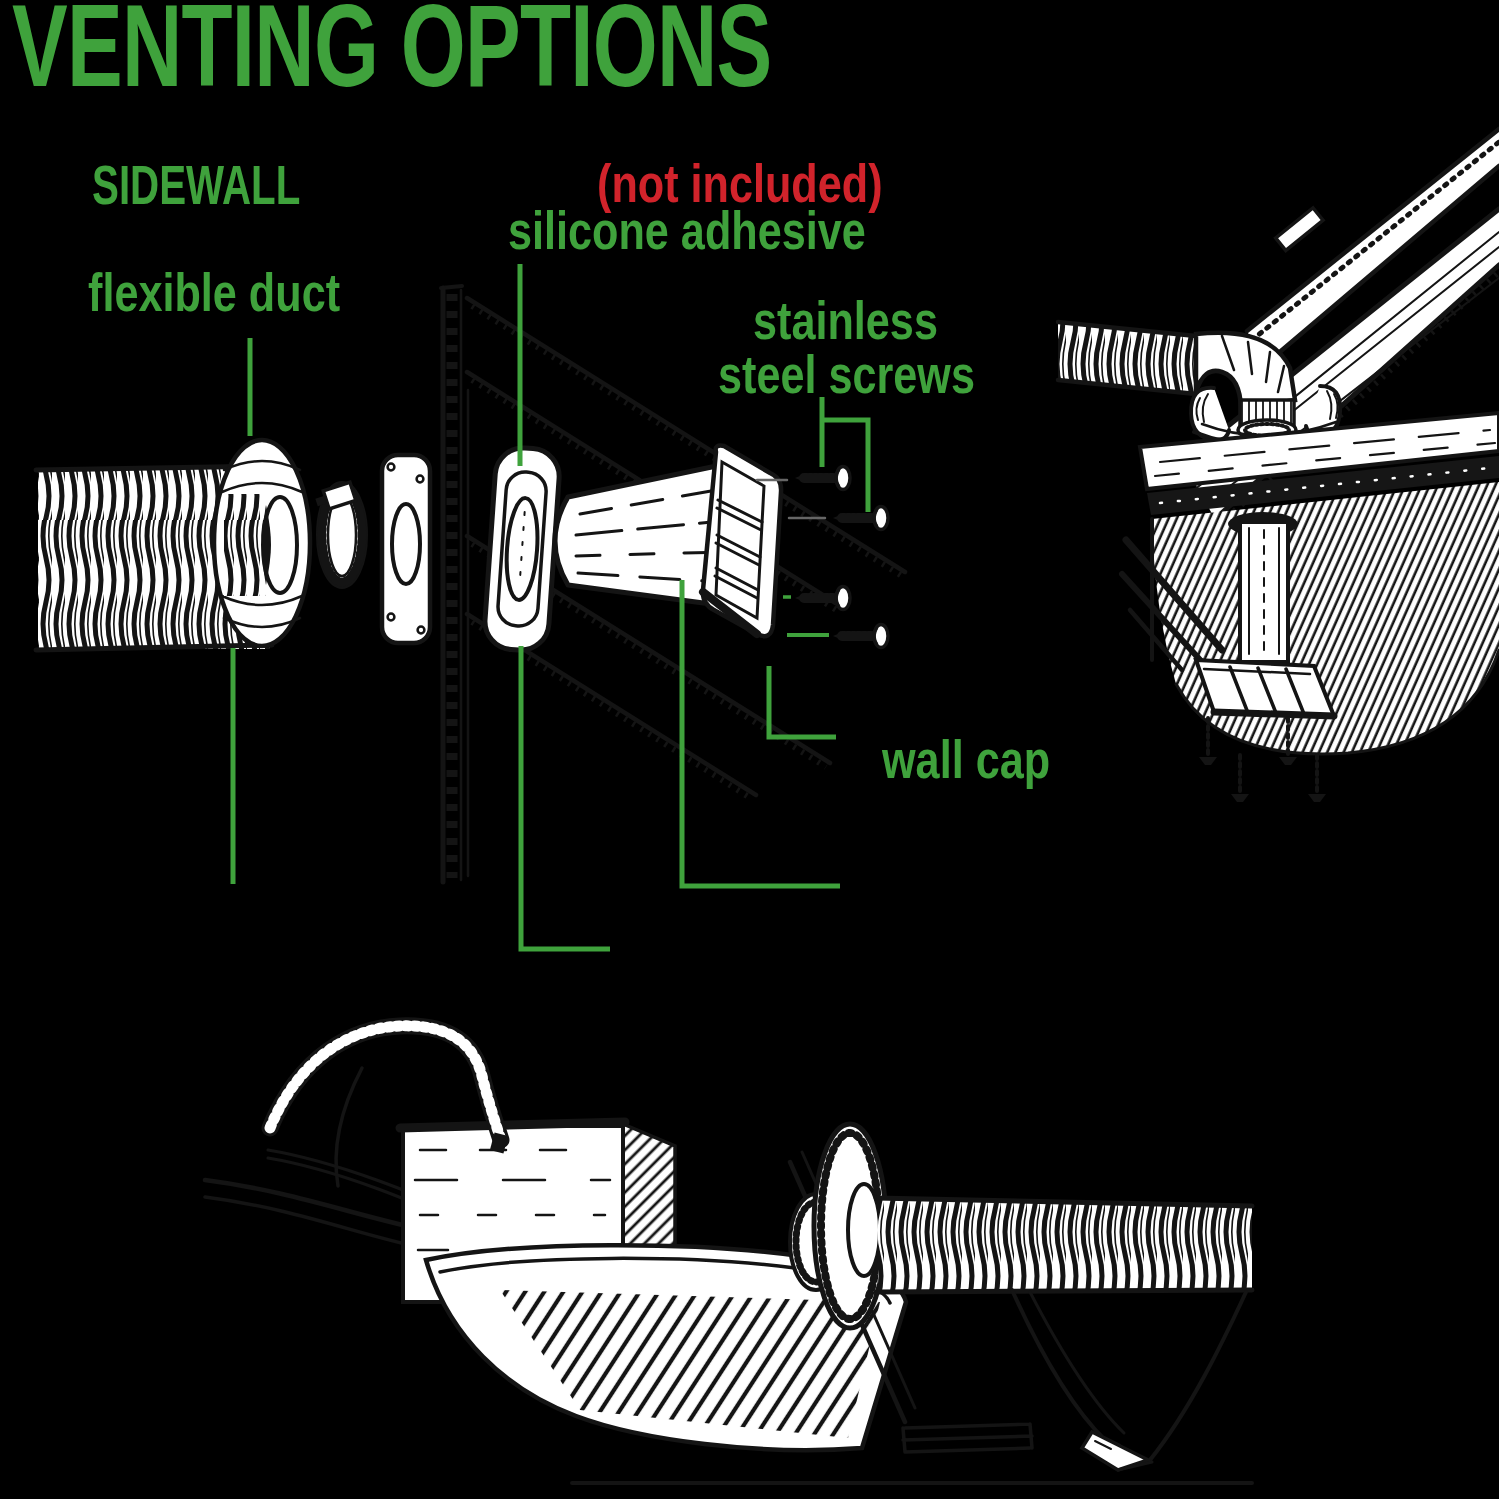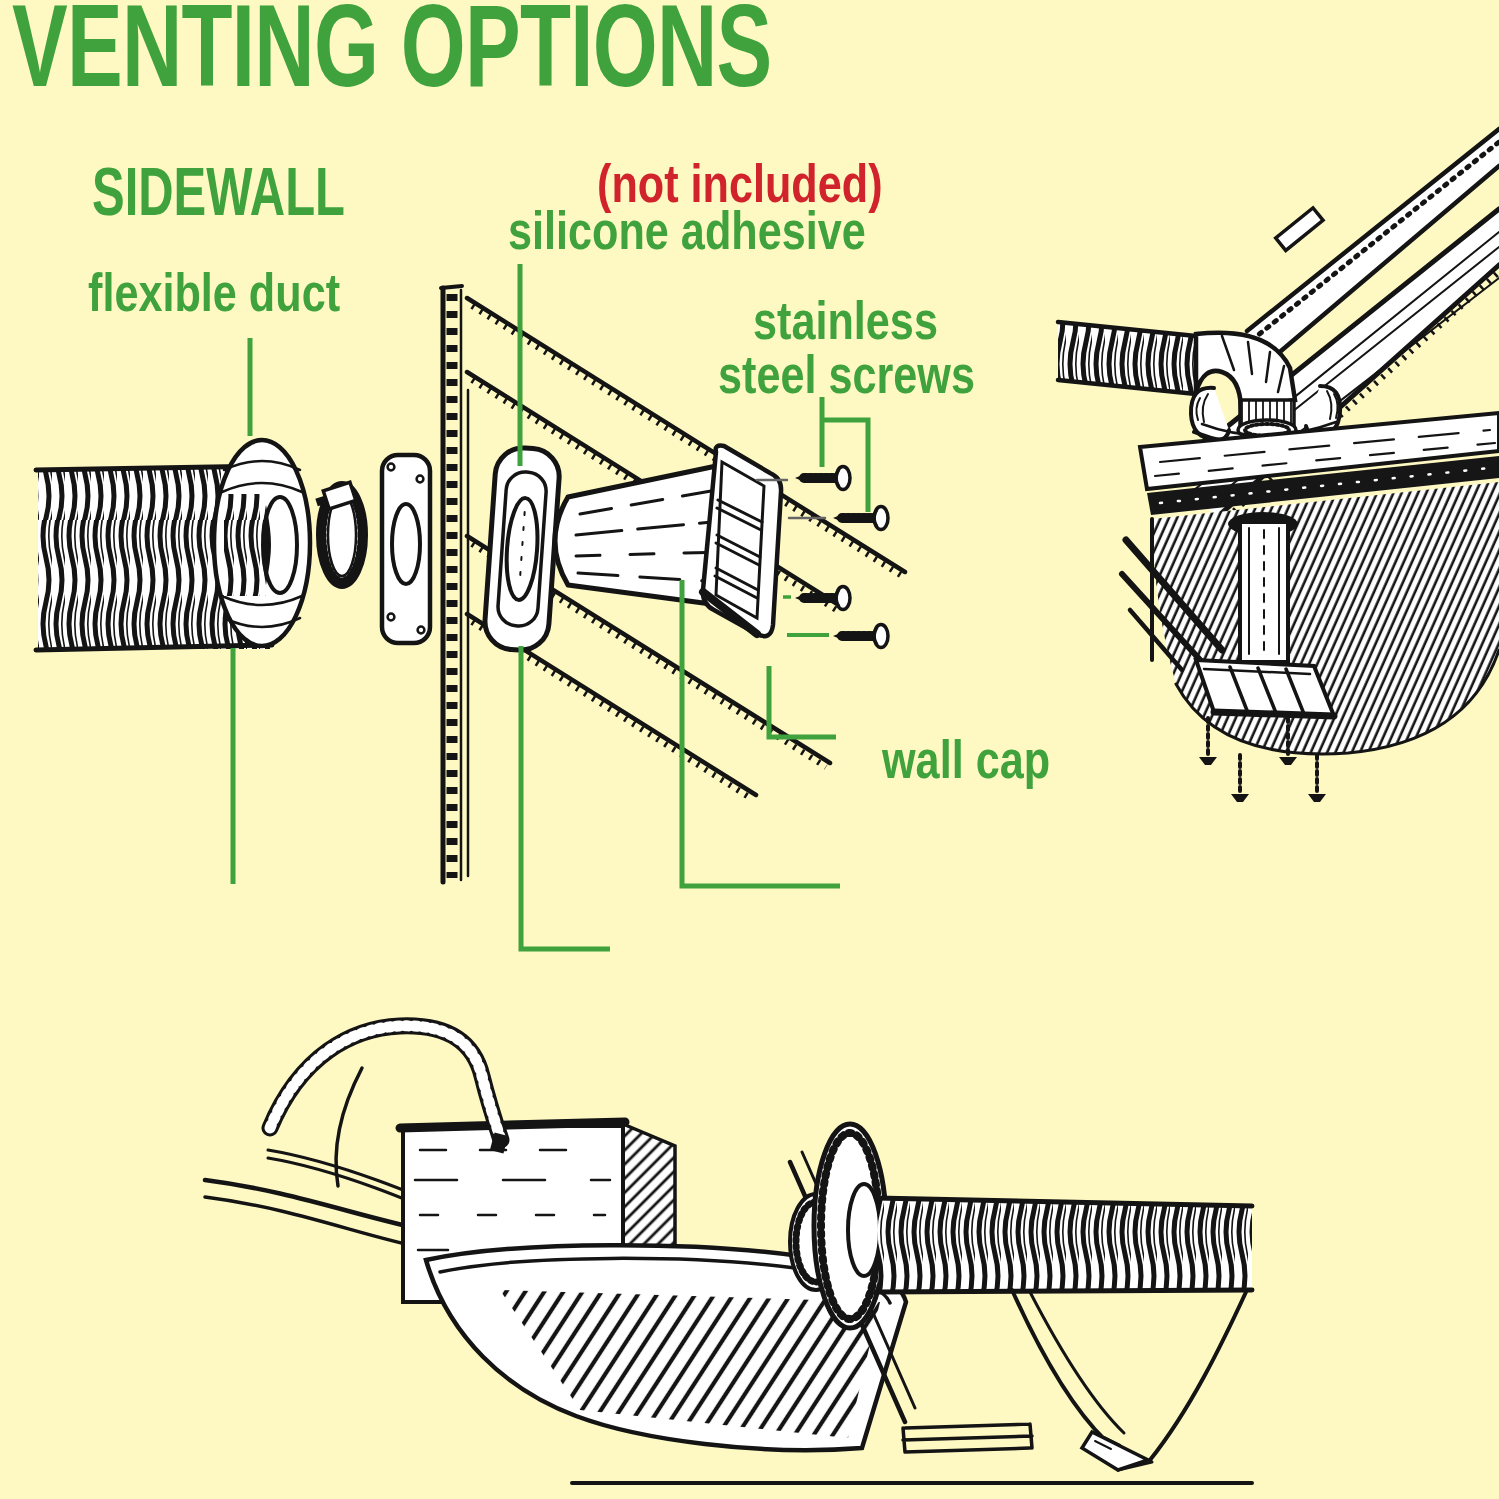--- a/index.html
+++ b/index.html
@@ -1,25 +1,25 @@
 <!DOCTYPE html>
 <html><head>
 <meta charset="utf-8">
 <style>
   html,body{margin:0;padding:0;background:#fff;}
-  #stage{position:relative;width:1499px;height:1499px;background:#fef9c3;overflow:hidden;
+  #stage{position:relative;width:1499px;height:1499px;background:#000000;overflow:hidden;
          font-family:"Liberation Sans",sans-serif;}
   svg.art{position:absolute;left:0;top:0;}
   .lbl{position:absolute;white-space:nowrap;line-height:1.0;font-weight:700;}
   .scl{display:inline-block;transform:scaleX(.80);transform-origin:0 0;white-space:nowrap;}
   .scl-n{display:inline-block;transform:scaleX(.72);transform-origin:0 0;white-space:nowrap;}
   .green{color:#3fa23c}
   .red{color:#d1232b}
   .f54{font-size:54px}
-  .f74{font-size:68px}
+  .f74{font-size:56px}
   .title{font-size:116px;letter-spacing:-1px}
   .gap{margin-left:26px}
 </style>
 </head>
 <body>
 
 <div id="stage">
 
 <svg class="art" width="1499" height="1499" viewBox="0 0 1499 1499">
   <defs>

